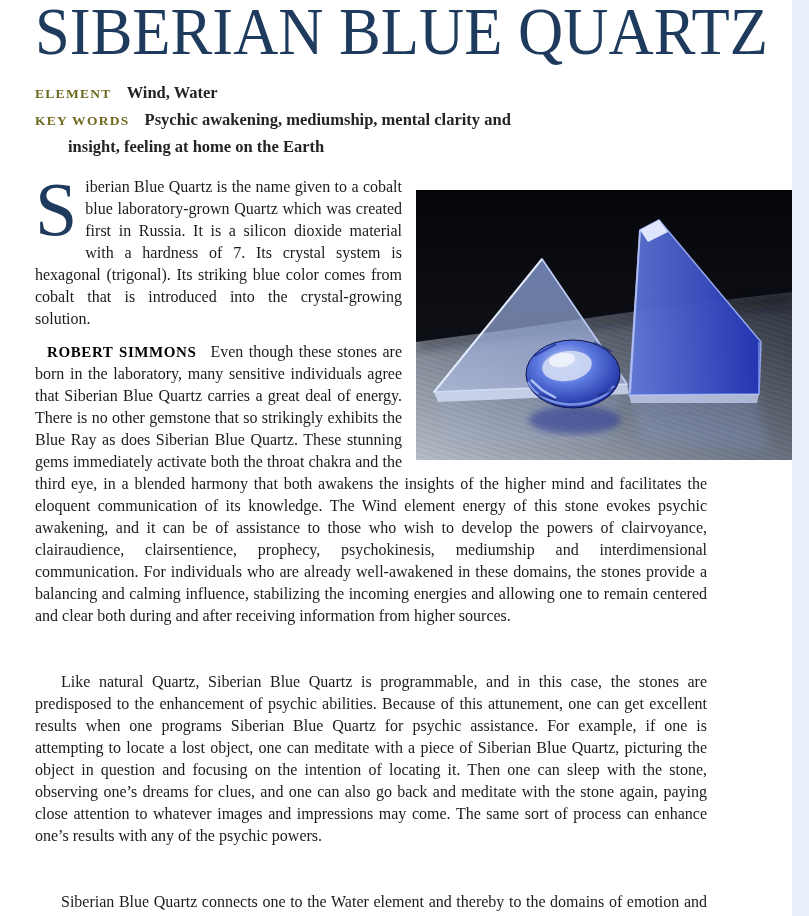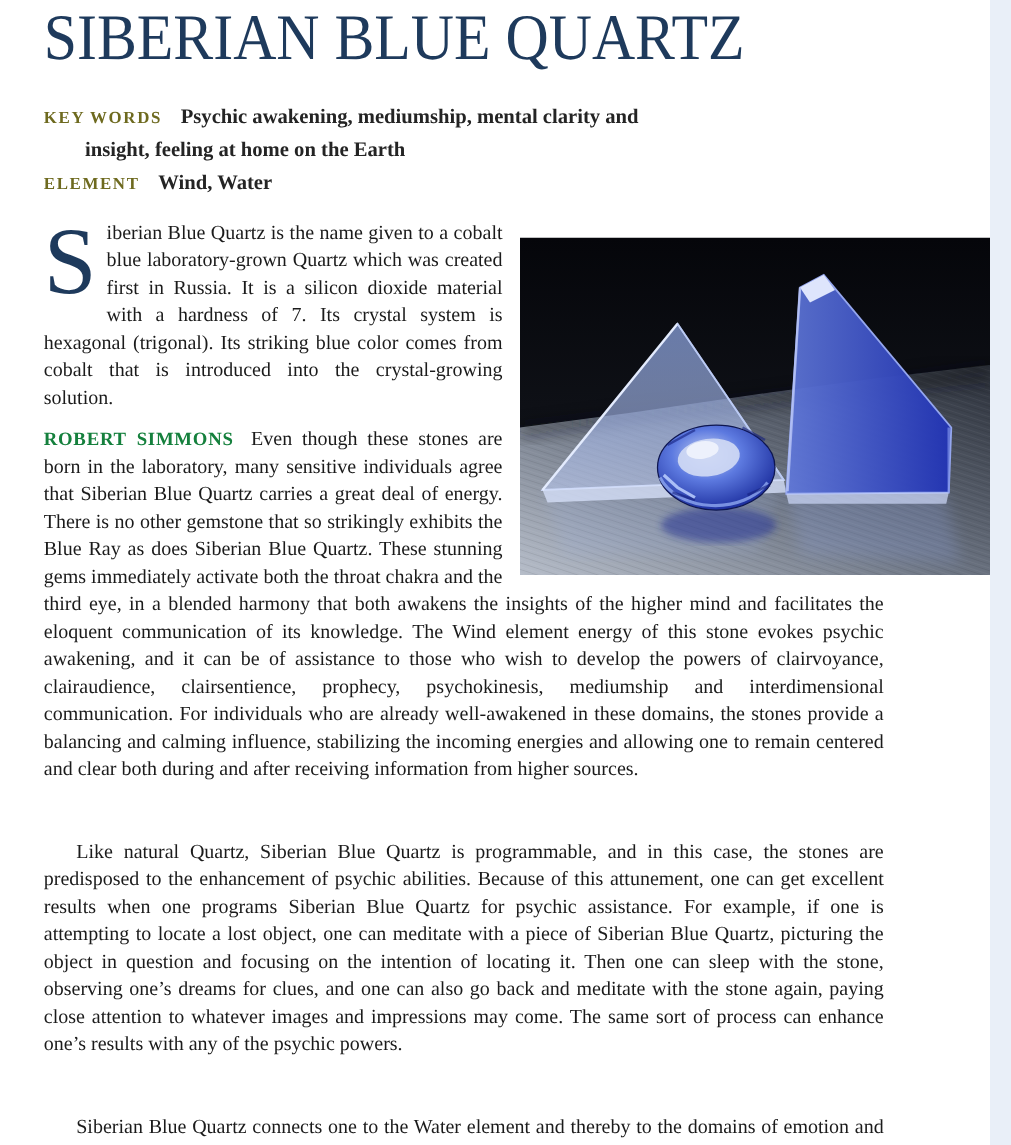--- a/index.html
+++ b/index.html
@@ -14,21 +14,21 @@
     position:absolute; top:0; right:0;
     width:17px; height:916px;
     background:#e9eff8;
   }
   .content {
     position:absolute; left:35px; top:0;
     width:672px;
   }
   .title {
     margin:2px 0 0 0;
-    font-size:52px; line-height:58px;
+    font-size:68px; line-height:58px;
     font-weight:400;
     color:#1e3a5c;
     white-space:nowrap;
   }
   .title-inner {
     display:inline-block;
     transform:scaleX(0.92);
     transform-origin:0 50%;
   }
   .attrs { margin-top:20px; width:485px; }
@@ -55,47 +55,48 @@
   .para.indent { text-indent:26px;margin-top:44px; }
   .dropcap {
     float:left;
     font-size:76px; line-height:60px; height:64px;
     margin:3px 8px 0 0;
     color:#1e3a5c;
   }
   .author {
     font-weight:700;
     letter-spacing:0.6px;
-    color:#15803d;
+    color:#000000;
     font-size:15px;
     margin-right:14px;
+    margin-left:12px;
   }
   .photo-float {
     float:right;
     width:376px; height:270px;
     margin:14px -85px 8px 14px;
   }
   .photo-float svg { display:block; }
 </style>
 </head>
 <body>
 
 <div class="page">
   <div class="edge-strip"></div>
 
   <div class="content">
 
     <h1 class="title"><span class="title-inner">SIBERIAN BLUE QUARTZ</span></h1>
 
     <div class="attrs">
       <div class="attr-row">
-        <span class="attr-label">KEY WORDS</span><span class="attr-value">Psychic awakening, mediumship, mental clarity and insight, feeling at home on the Earth</span>
+        <span class="attr-label">ELEMENT</span><span class="attr-value">Wind, Water</span>
       </div>
       <div class="attr-row">
-        <span class="attr-label">ELEMENT</span><span class="attr-value">Wind, Water</span>
+        <span class="attr-label">KEY WORDS</span><span class="attr-value">Psychic awakening, mediumship, mental clarity and insight, feeling at home on the Earth</span>
       </div>
     </div>
 
     <div class="body-text">
 
       <p class="para first"><span class="photo-float">
             <svg width="376" height="270" viewBox="0 0 376 270" xmlns="http://www.w3.org/2000/svg">
         <defs>
           <linearGradient id="bgDark" x1="0" y1="0" x2="0" y2="1">
             <stop offset="0" stop-color="#05060a"></stop>

